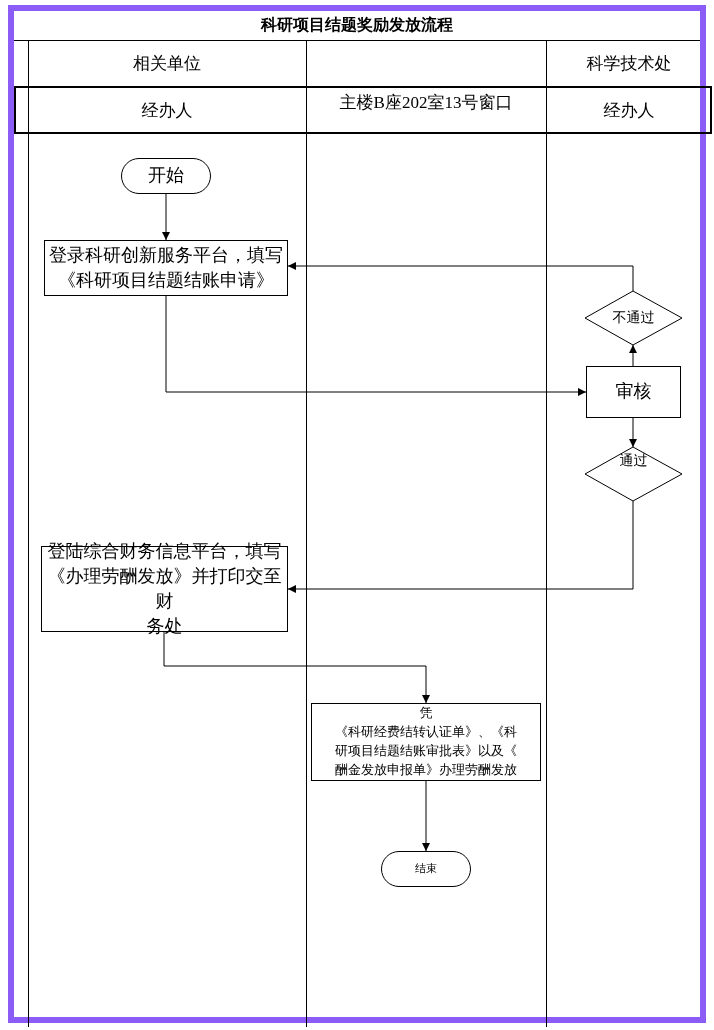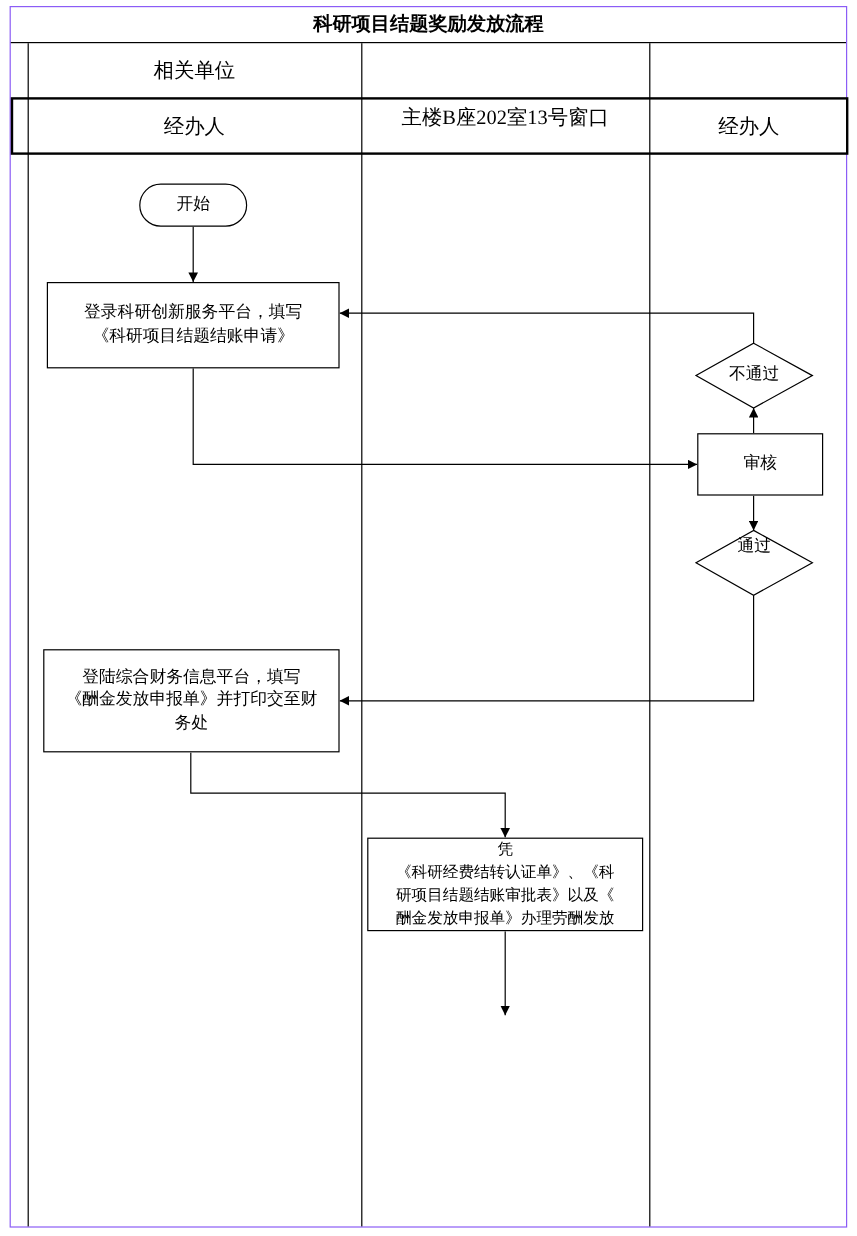--- a/index.html
+++ b/index.html
@@ -2,21 +2,21 @@
 <html><head>
 <meta charset="utf-8">
 <style>
   * { box-sizing: border-box; margin: 0; padding: 0; }
   html, body { width: 714px; height: 1030px; background: #ffffff; }
   body { position: relative; font-family: "Liberation Serif", serif; color: #000; }
 
   .page {
     position: absolute; left: 8px; top: 5px;
     width: 698px; height: 1018px;
-    border: 1px solid #8b5cf6; background: #fff;
+    border: 6px solid #8b5cf6; background: #fff;
   }
 
   .title-row {
     position: absolute; left: 0; top: 0; width: 100%; height: 30px;
     border-bottom: 1px solid #000;
     display: flex; align-items: center; justify-content: center;
     font-weight: bold; font-size: 16px;
   }
 
   .cell {
@@ -31,21 +31,21 @@
     border: 2px solid #000;
   }
 
   svg.connectors { position: absolute; left: 0; top: 0; }
   .edge { fill: none; stroke: #000; stroke-width: 1; }
   .diamond { fill: #fff; stroke: #000; stroke-width: 1; }
 
   .node {
     position: absolute; border: 1px solid #000; background: #fff;
     display: flex; align-items: center; justify-content: center;
-    text-align: center; font-size: 14px; line-height: 1.4;
+    text-align: center; font-size: 18px; line-height: 1.4;
     white-space: pre-line; padding: 2px;
   }
   .stadium { border-radius: 18px; }
   .small-text { font-size: 11px; }
   .tight { font-size: 13px; line-height: 1.45; }
 
   .diamond-label {
     position: absolute; text-align: center; font-size: 14px; line-height: 16px;
   }
 </style>
@@ -54,20 +54,21 @@
 
 <div class="page">
 
   <div class="title-row">科研项目结题奖励发放流程</div>
 
   <div class="vline" style="left:14px;  top:30px; height:986px;"></div>
   <div class="vline" style="left:292px; top:30px; height:986px;"></div>
   <div class="vline" style="left:532px; top:30px; height:986px;"></div>
 
   <div class="cell" style="left:14px;  top:30px; width:278px; height:45px;">相关单位</div>
+  <div class="cell" style="left:532px; top:30px; width:166px; height:45px;">科学技术处</div>
 
   <div class="subheader-box"></div>
   <div class="cell" style="left:14px;  top:75px; width:278px; height:48px;">经办人</div>
   <div class="cell" style="left:292px; top:75px; width:240px; height:32px;">主楼B座202室13号窗口</div>
   <div class="cell" style="left:532px; top:75px; width:166px; height:48px;">经办人</div>
 
   <svg class="connectors" width="698" height="1018" viewBox="0 0 698 1018">
     <defs>
       <marker id="arrow" markerWidth="9" markerHeight="8" refX="8" refY="4" orient="auto" markerUnits="userSpaceOnUse">
         <path d="M0,0 L8,4 L0,8 z" fill="#000"></path>
@@ -92,28 +93,29 @@
 
     <polygon class="diamond" points="619,280 668,307 619,334 571,307"></polygon>
     <polygon class="diamond" points="619,436 668,463 619,490 571,463"></polygon>
   </svg>
 
   <div class="diamond-label" style="left:571px; top:299px; width:97px;">不通过</div>
   <div class="diamond-label" style="left:571px; top:442px; width:97px;">通过</div>
 
   <div class="node stadium" style="left:107px; top:147px; width:90px; height:36px;">开始</div>
 
-  <div class="node" style="left:30px; top:229px; width:244px; height:72px;">登录科研创新服务平台，填写
+  <div class="node" style="left:30px; top:229px; width:244px; height:56px;">登录科研创新服务平台，填写
 《科研项目结题结账申请》</div>
 
-  <div class="node" style="left:572px; top:355px; width:105px; height:52px;">审核</div>
+  <div class="node" style="left:572px; top:355px; width:95px; height:52px;">审核</div>
 
   <div class="node" style="left:27px; top:535px; width:247px; height:86px;">登陆综合财务信息平台，填写
-《酬金发放申报单》并打印交至财
+《办理劳酬发放》并打印交至财
 务处</div>
 
   <div class="node tight" style="left:297px; top:692px; width:230px; height:78px;">凭
 《科研经费结转认证单》、《科
 研项目结题结账审批表》以及《
 酬金发放申报单》办理劳酬发放</div>
 
+  <div class="node stadium small-text" style="left:367px; top:840px; width:90px; height:36px;">结束</div>
 
 </div>
 
 </body></html>

